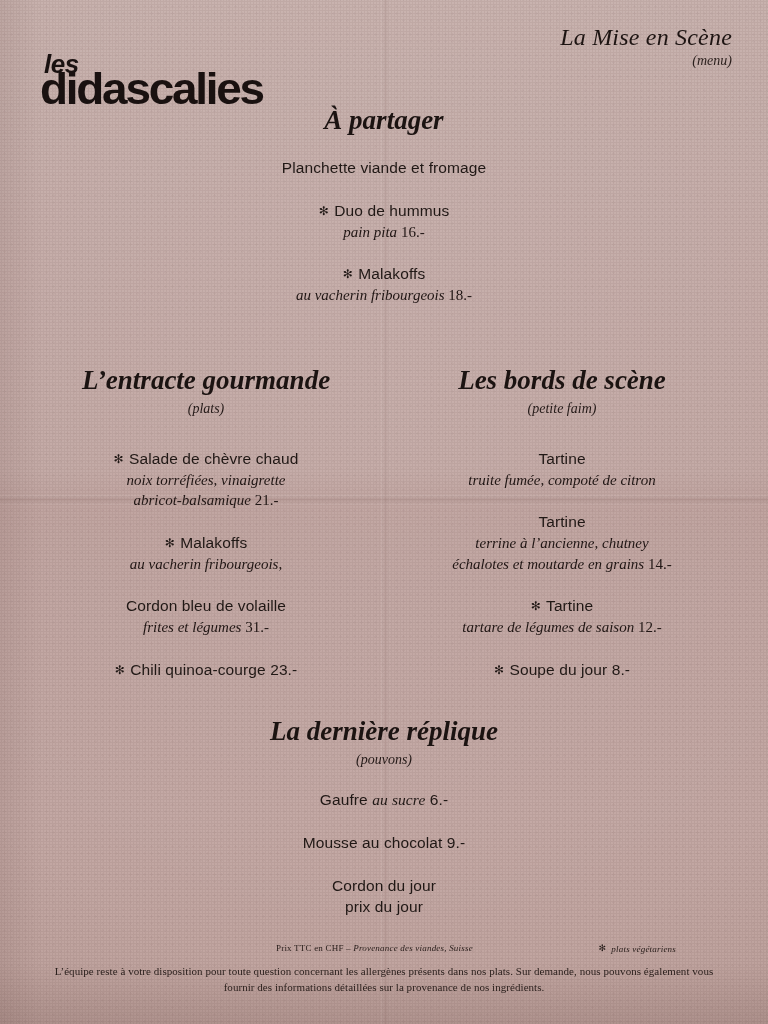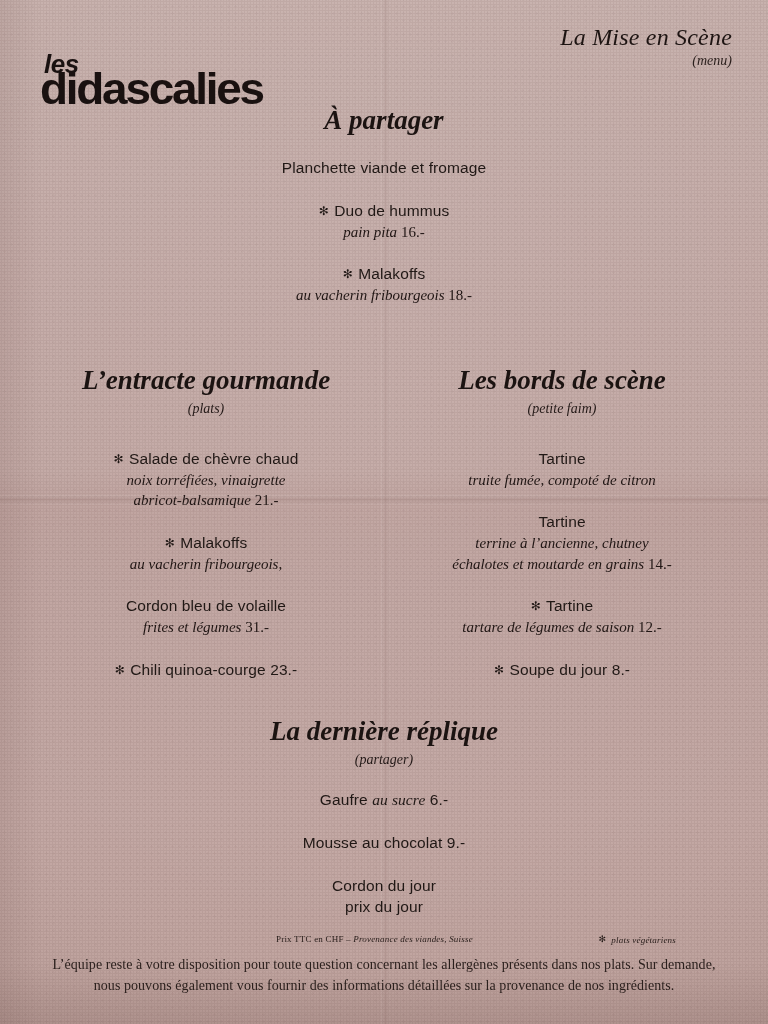--- a/index.html
+++ b/index.html
@@ -248,21 +248,21 @@
     position: absolute;
     right: 48px;
     top: 0;
     white-space: nowrap;
   }
   .legend-right .veg { font-size: 9px; margin-right: 5px; }
   .legend-right .legend-italic { font-style: italic; }
   #footer-note {
     margin-top: 11px;
     font-family: "Liberation Serif", serif;
-    font-size: 14px;
+    font-size: 11px;
     line-height: 1.45;
     text-align: center;
     color: #2b201d;
     letter-spacing: .05px;
   }
 </style>
 </head>
 <body>
 
 <div id="paper"></div>
@@ -409,21 +409,21 @@
           <span class="veg">✻</span>
           <span>Soupe du jour</span>
           <span class="price">8.-</span>
         </div>
       </div>
     </div>
   </div>
 
   <div id="sec-desserts">
     <div class="section-title">La dernière réplique</div>
-    <div class="section-sub">(partager)</div>
+    <div class="section-sub">(pouvons)</div>
 
     <div class="dish">
       <div class="dish-name">
         <span>Gaufre</span>
         <span style="font-family:'Liberation Serif',serif;font-style:italic;text-align:center;">au sucre</span>
         <span class="price">6.-</span>
       </div>
     </div>
 
     <div class="dish">

